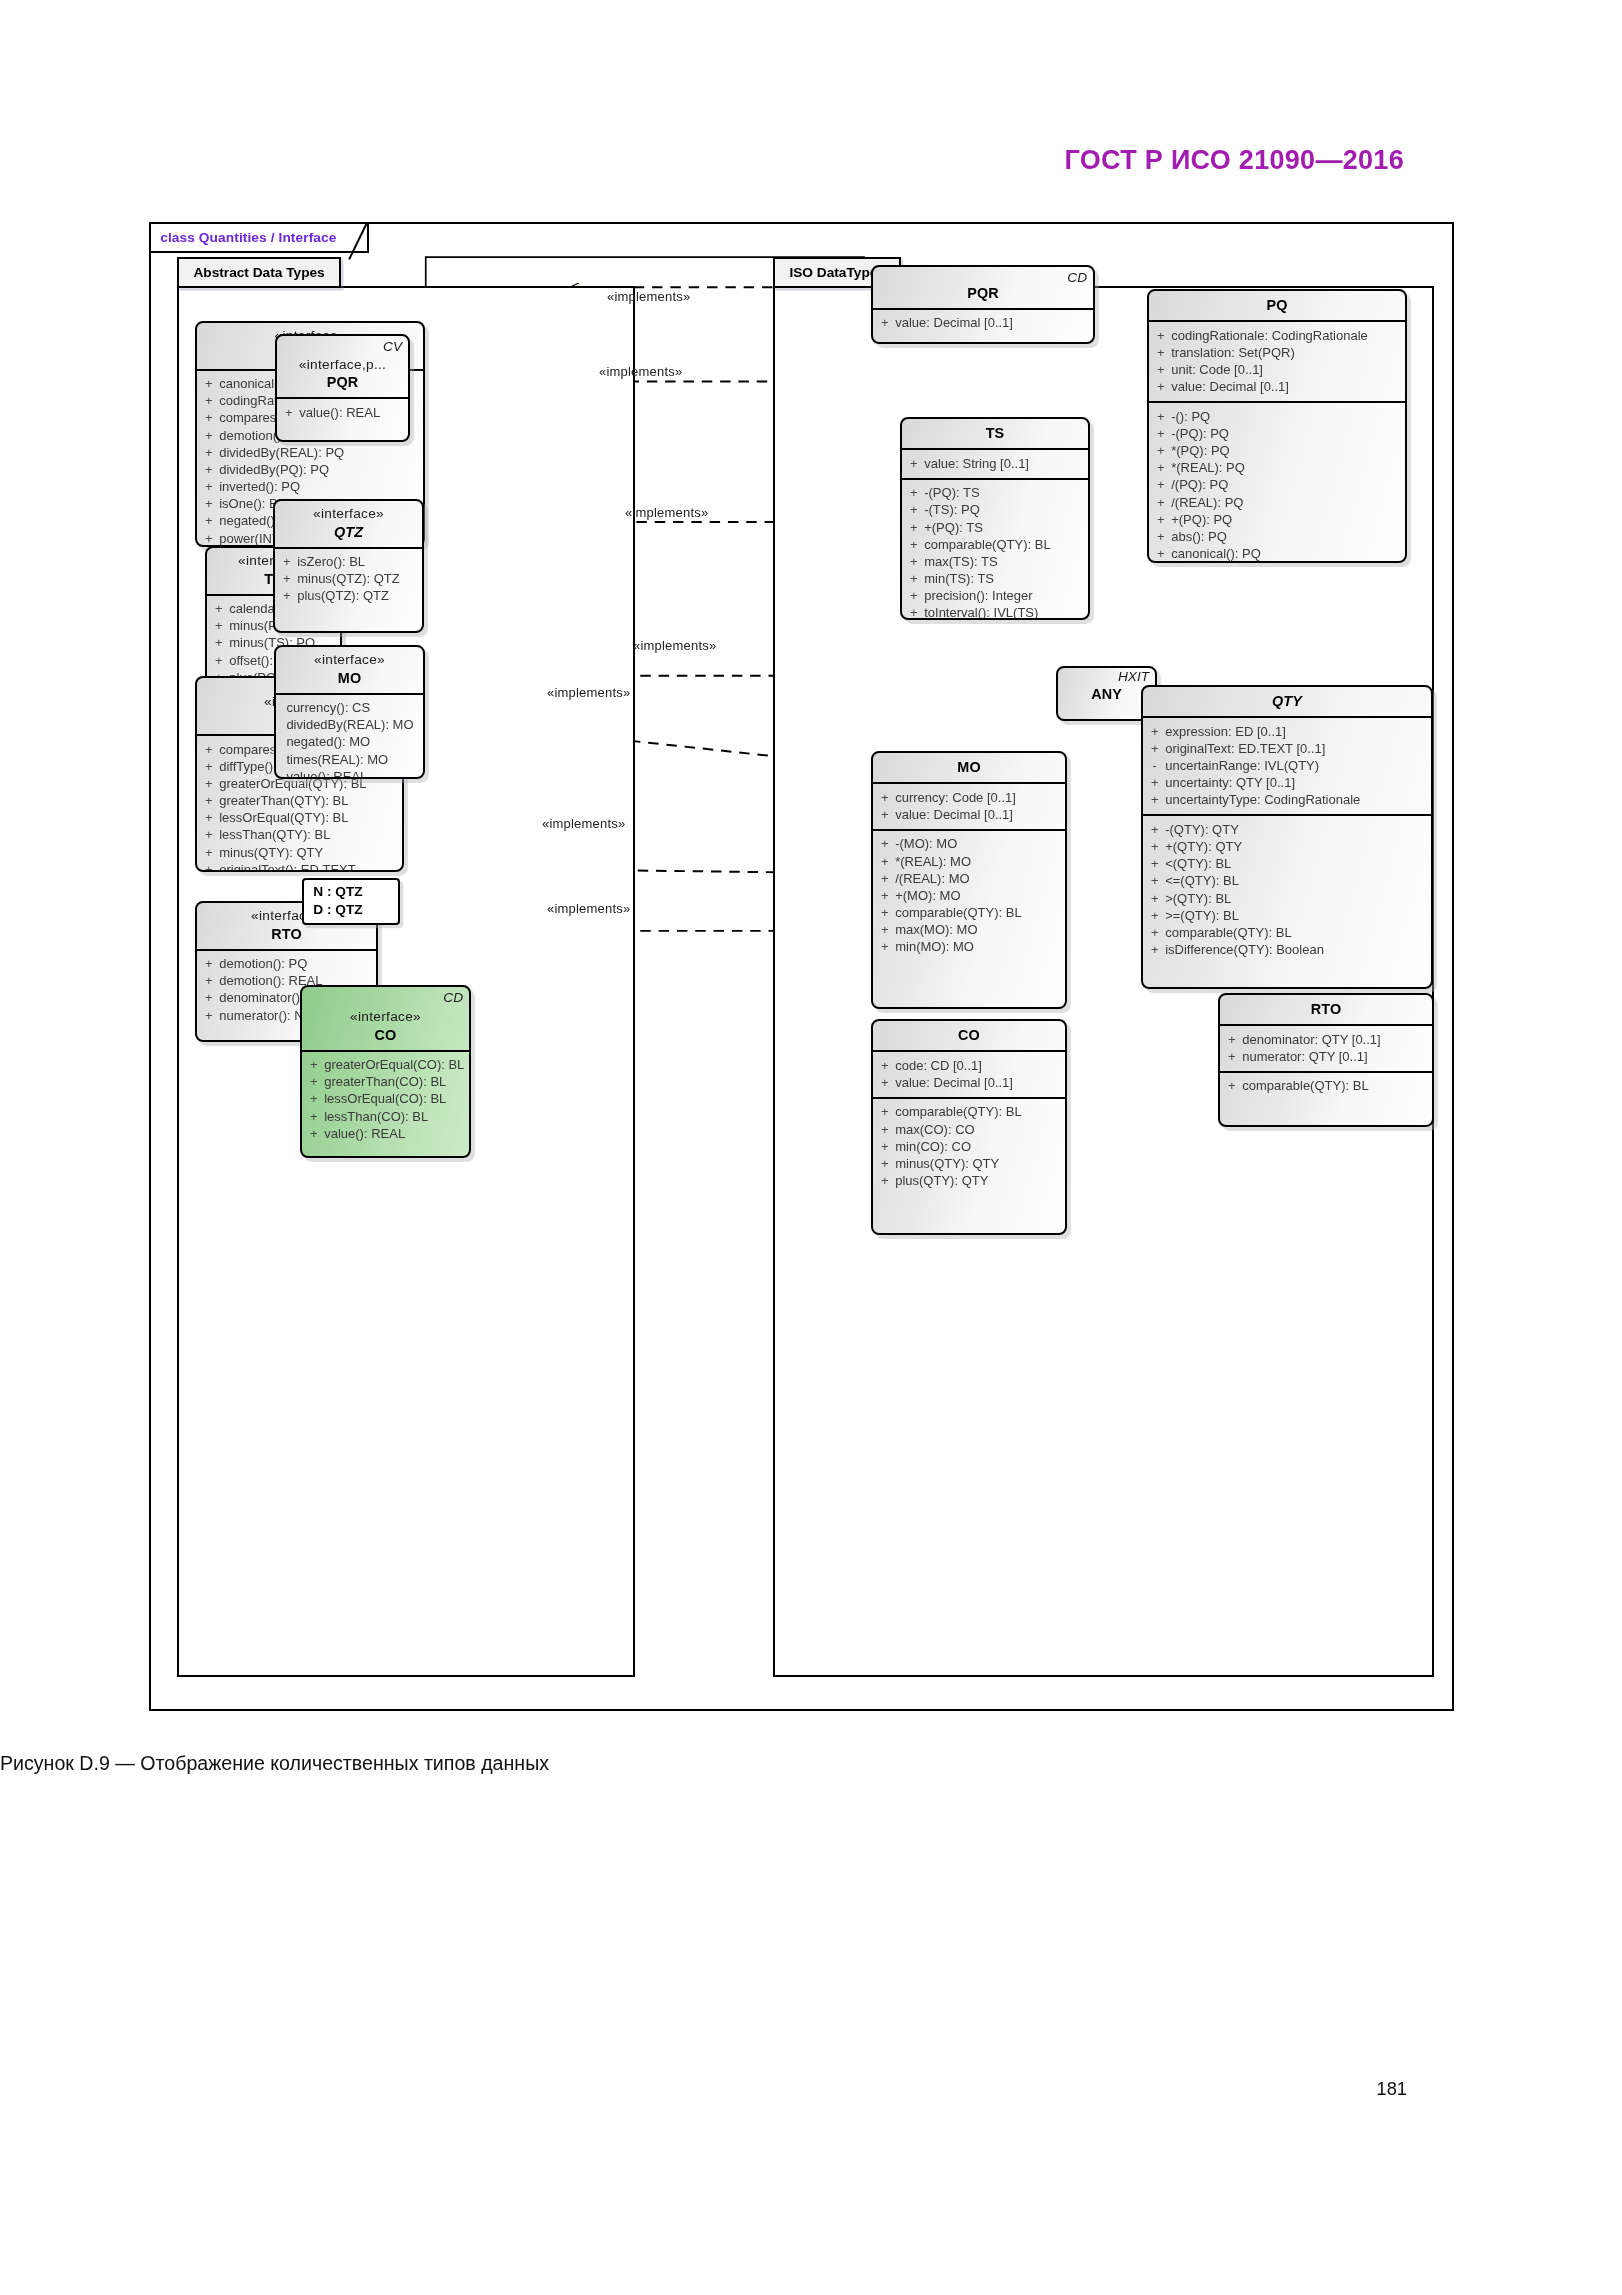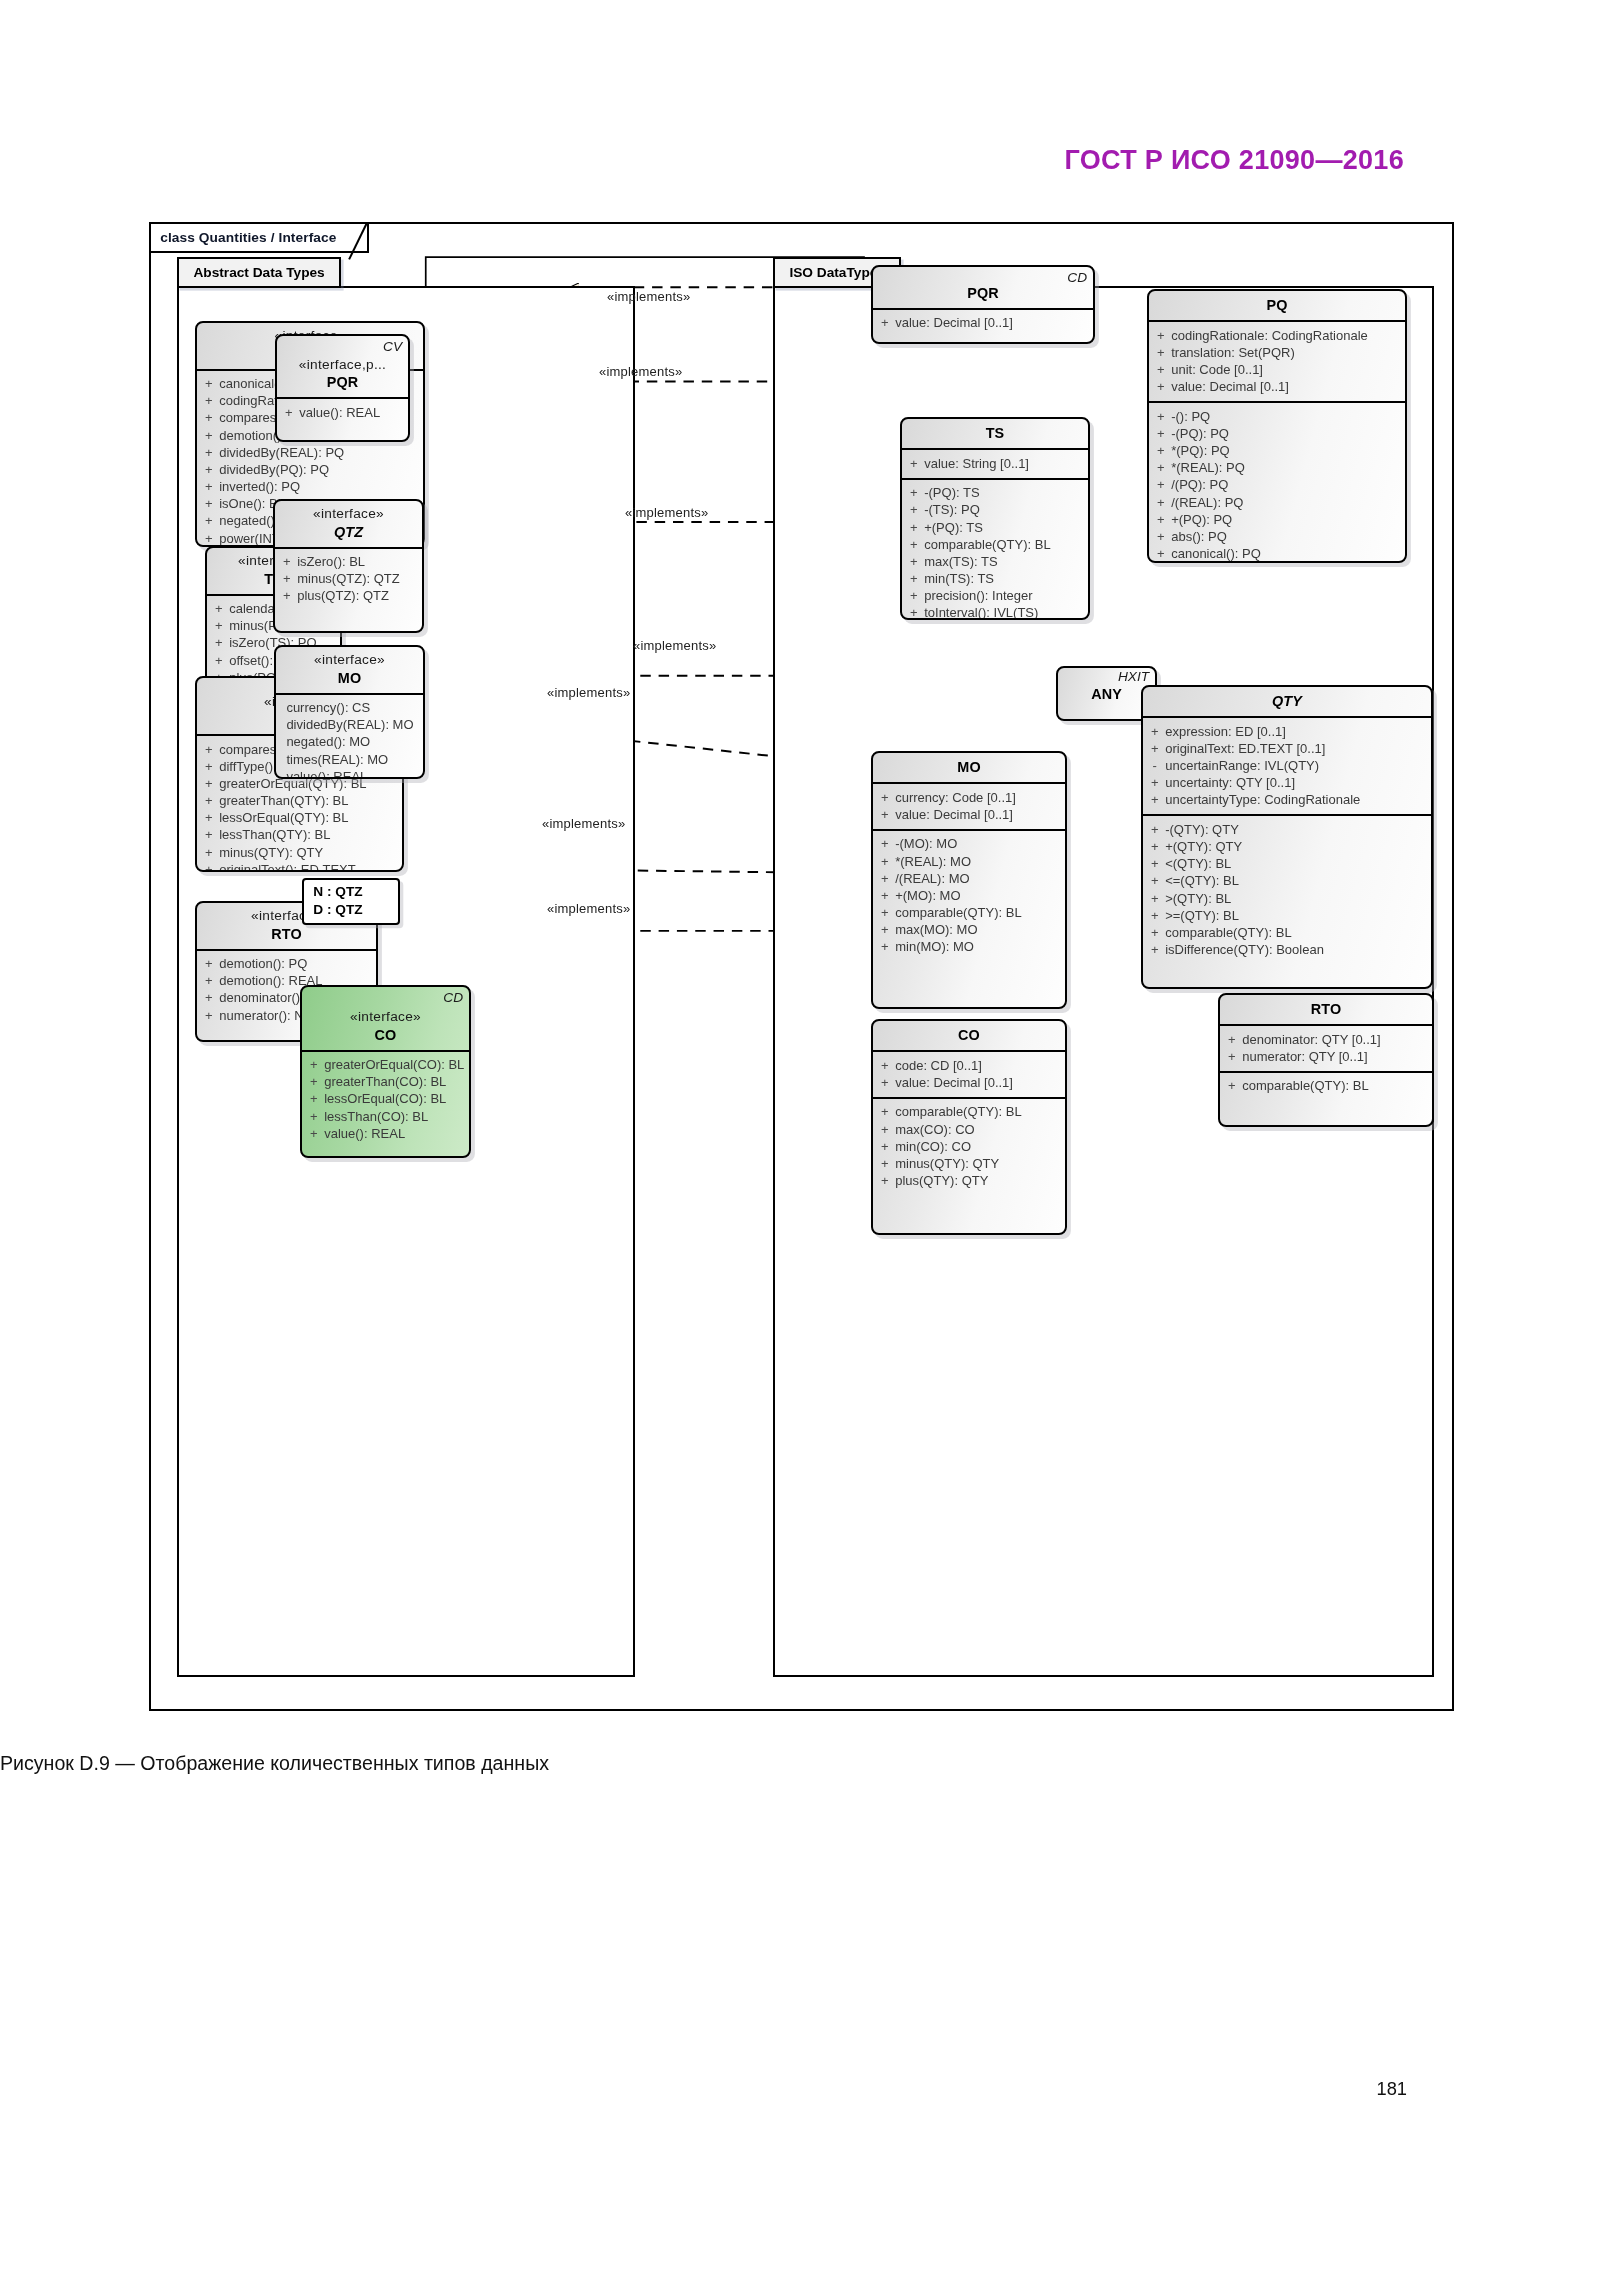--- a/index.html
+++ b/index.html
@@ -31,21 +31,21 @@
   #diagram-frame {
     position:absolute; left:149px; top:222px;
     width:1305px; height:1489px;
     border:2px solid #000; background:#fff;
   }
   #frame-tab {
     position:absolute; left:0px; top:0px;
     height:29px; padding:0 31px 0 9.2px;
     border-right:2px solid #000; border-bottom:2px solid #000;
     display:flex; align-items:center;
-    font-size:13.7px; font-weight:bold; color:#0f172a;
+    font-size:13.7px; font-weight:bold; color:#6d28d9;
     background:#fff; letter-spacing:0.1px;
     white-space:nowrap;
   }
   #frame-tab::after{
     content:""; position:absolute; right:-0.7px; top:-1.3px;
     width:2px; height:41px; background:#000;
     transform: rotate(26deg); transform-origin: top right;
   }
 
   
@@ -290,21 +290,21 @@
         <div class="feat">
           <span class="vis">+</span>
           <span class="sig">calendar(): CS</span>
         </div>
         <div class="feat">
           <span class="vis">+</span>
           <span class="sig">minus(PQ): TS</span>
         </div>
         <div class="feat">
           <span class="vis">+</span>
-          <span class="sig">isZero(TS): PQ</span>
+          <span class="sig">minus(TS): PQ</span>
         </div>
         <div class="feat">
           <span class="vis">+</span>
           <span class="sig">offset(): PQ</span>
         </div>
         <div class="feat">
           <span class="vis">+</span>
           <span class="sig">plus(PQ): TS</span>
         </div>
         <div class="feat">

